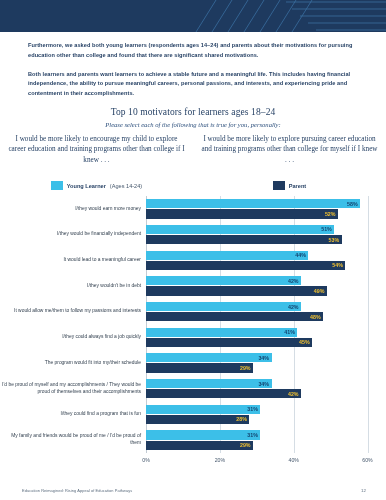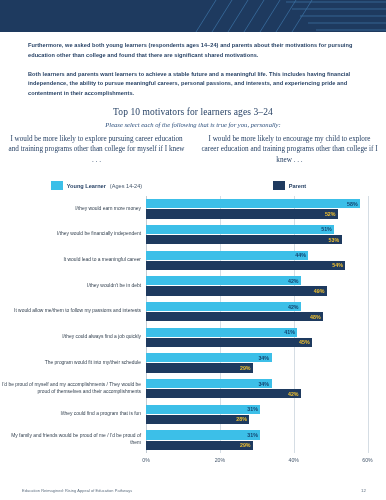--- a/index.html
+++ b/index.html
@@ -198,26 +198,26 @@
       <line x1="316" y1="30" x2="386" y2="30"></line>
     </g>
   </svg>
 </div>
 
 <div class="intro">
   <p>Furthermore, we asked both young learners (respondents ages 14–24) and parents about their motivations for pursuing education other than college and found that there are significant shared motivations.</p>
   <p>Both learners and parents want learners to achieve a stable future and a meaningful life. This includes having financial independence, the ability to pursue meaningful careers, personal passions, and interests, and experiencing pride and contentment in their accomplishments.</p>
 </div>
 
-<div class="chart-title">Top 10 motivators for learners ages 3–24</div>
+<div class="chart-title">Top 10 motivators for learners ages 18–24</div>
 <div class="chart-subtitle">Please select each of the following that is true for you, personally:</div>
 
 <div class="col-heads">
+  <div class="col-head">I would be more likely to encourage my child to explore career education and training programs other than college if I knew . . .</div>
   <div class="col-head">I would be more likely to explore pursuing career education and training programs other than college for myself if I knew . . .</div>
-  <div class="col-head">I would be more likely to encourage my child to explore career education and training programs other than college if I knew . . .</div>
 </div>
 
 <div class="legend">
   <div class="legend-col">
     <div class="legend-item">
       <span class="swatch" id="sw-learner" style="background: rgb(60, 191, 232);"></span>
       <span class="legend-strong">Young Learner</span>
       <span class="legend-light">(Ages 14-24)</span>
     </div>
   </div>

